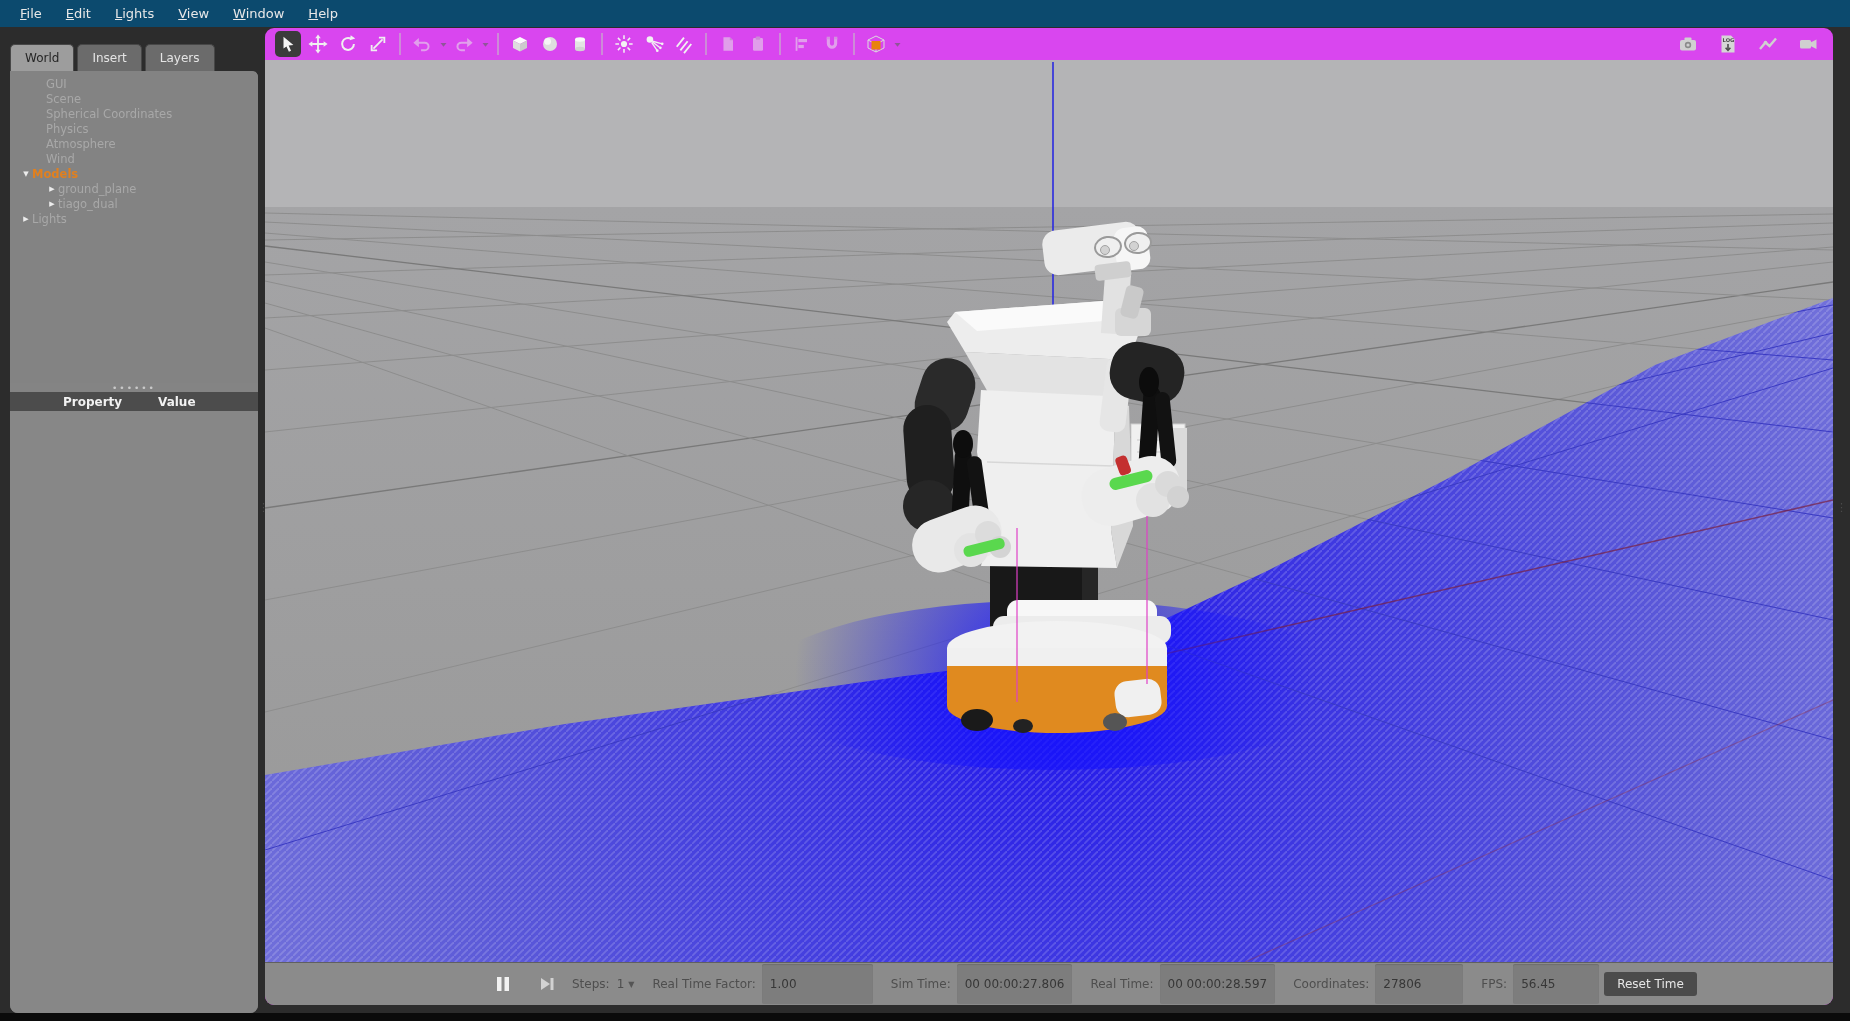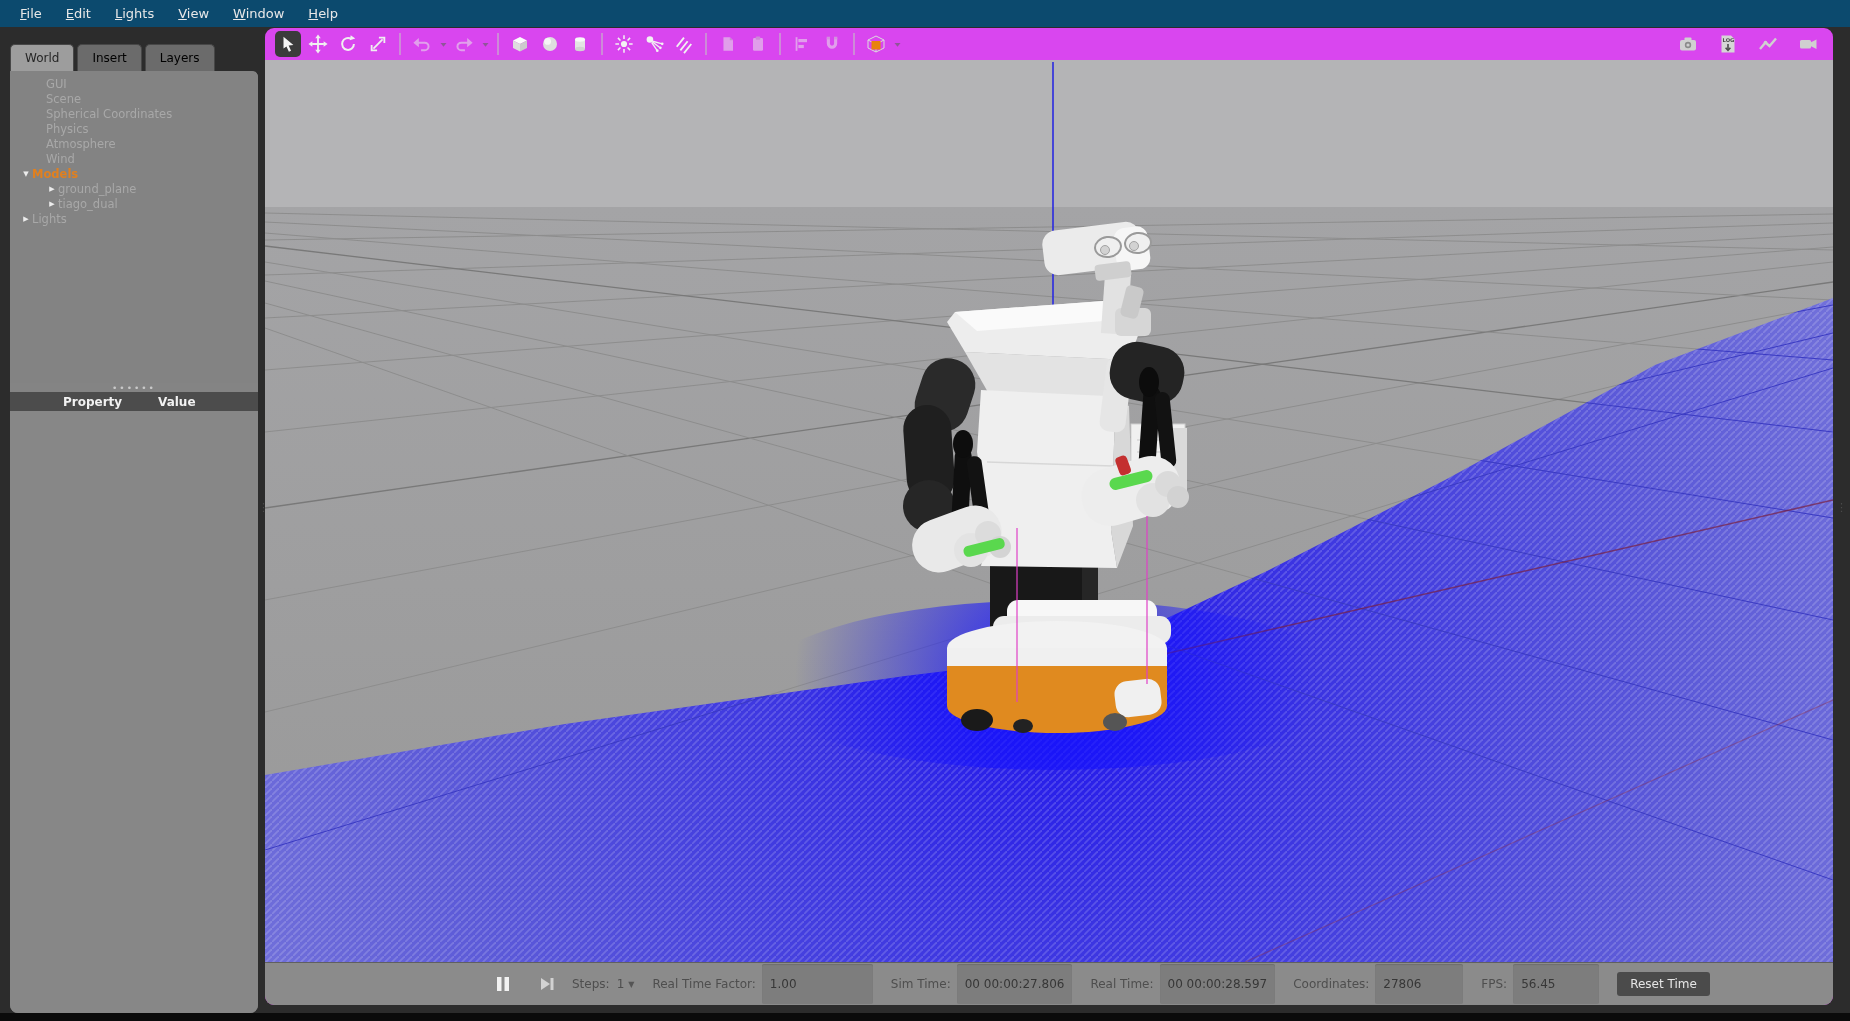--- a/index.html
+++ b/index.html
@@ -11,21 +11,21 @@
   }
   
   .menubar{position:absolute;left:0;top:0;width:100%;height:27px;background:#0c4a6e;
     display:flex;align-items:center;padding-left:8px;box-sizing:border-box;}
   .menu-item{display:inline-block;color:#e8e8e8;font-size:13px;padding:0 12px;line-height:27px;cursor:default;}
   .menu-item::first-letter{text-decoration:underline;}
   
   .left-panel{position:absolute;left:10px;top:44px;width:248px;height:975px;}
   .tabs{display:flex;height:27px;gap:3px;}
   .tab{font-size:12px;padding:0 14px;line-height:26px;border-radius:5px 5px 0 0;
-    background:#6b6b6b;color:#000000;border:1px solid #474747;border-bottom:none;}
+    background:#6b6b6b;color:#e5e5e5;border:1px solid #474747;border-bottom:none;}
   .tab.active{background:#9d9d9d;color:#262626;}
   .panel-body{position:absolute;left:0;top:27px;right:0;bottom:6px;background:#848484;
     border-radius:0 6px 8px 8px;overflow:hidden;display:flex;flex-direction:column;}
   .tree{height:312px;padding-top:5px;box-sizing:border-box;background:#838383;}
   .tree-row{display:flex;align-items:center;height:15px;font-size:11.5px;color:#a8a8a8;cursor:default;}
   .tree-row .tw{width:12px;text-align:center;font-size:7px;color:#ececec;flex:0 0 12px;}
   .ind-plain{padding-left:36px;}
   .ind-top{padding-left:10px;}
   .ind-child{padding-left:36px;}
   .tree-row.highlight{color:#e1801f;font-weight:bold;}
@@ -49,21 +49,21 @@
   
   .scene{flex:1;position:relative;}
   .scene svg{display:block;}
   
   .statusbar{height:43px;flex:0 0 43px;background:#8b8b8b;border-top:1px solid #606060;
     display:flex;align-items:center;padding-left:225px;font-size:12px;color:#4e4e4e;box-sizing:border-box;}
   .sb-gap{width:18px;}
   .sb-label{white-space:nowrap;}
   .sb-field{background:#7d7d7d;border-radius:2px;padding:13px 8px;margin-left:6px;color:#373737;
     box-shadow:inset 0 1px 1px rgba(0,0,0,.12);white-space:nowrap;}
-  .sb-btn{background:#4b4b4b;color:#e6e6e6;border-radius:3px;padding:5px 13px;margin-left:18px;white-space:nowrap;}
+  .sb-btn{background:#4b4b4b;color:#e6e6e6;border-radius:3px;padding:5px 13px;margin-left:5px;white-space:nowrap;}
   .steps-caret{font-size:8px;color:#555;margin-left:4px;}
   .pause-btn,.step-btn{display:flex;align-items:center;justify-content:center;width:26px;height:24px;}
   .bottom-strip{position:absolute;left:0;bottom:0;width:100%;height:8px;background:#0b0b0b;}
   .vsplit-dots{position:absolute;color:#4a4a4a;font-size:11px;line-height:6px;width:6px;}
 </style>
 </head>
 <body>
 
 <div class="menubar">
   <span class="menu-item">File</span>

